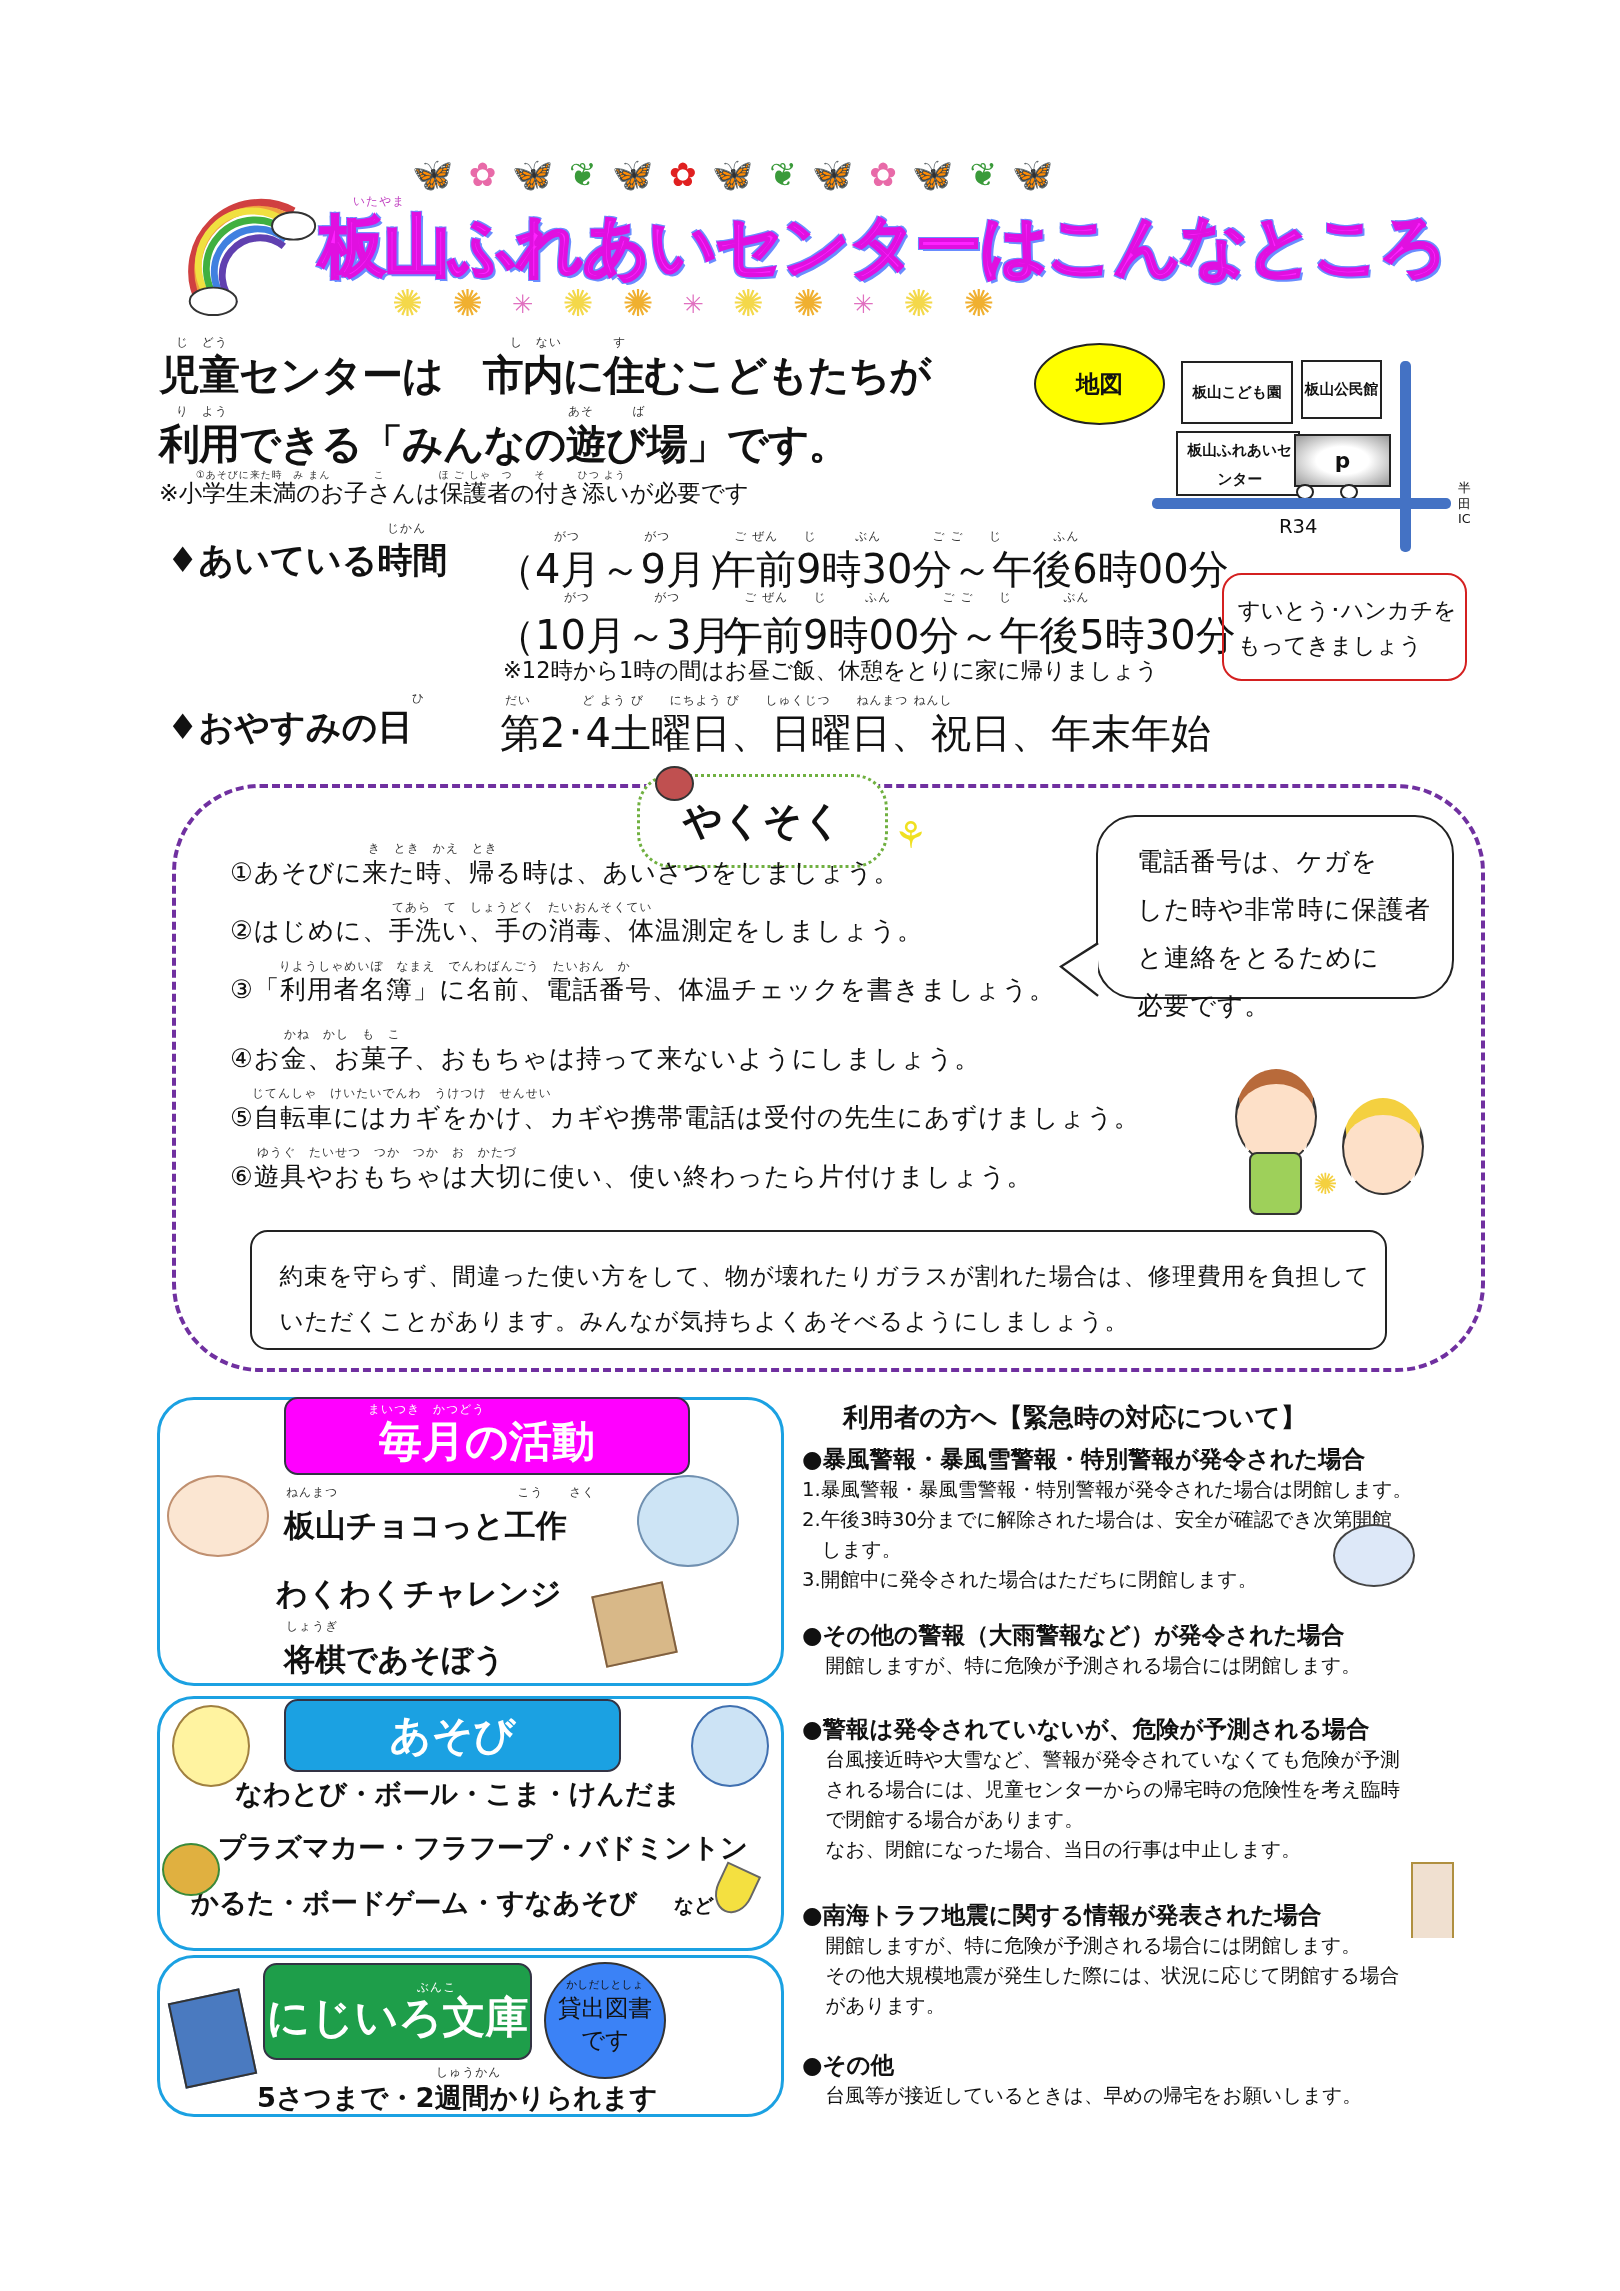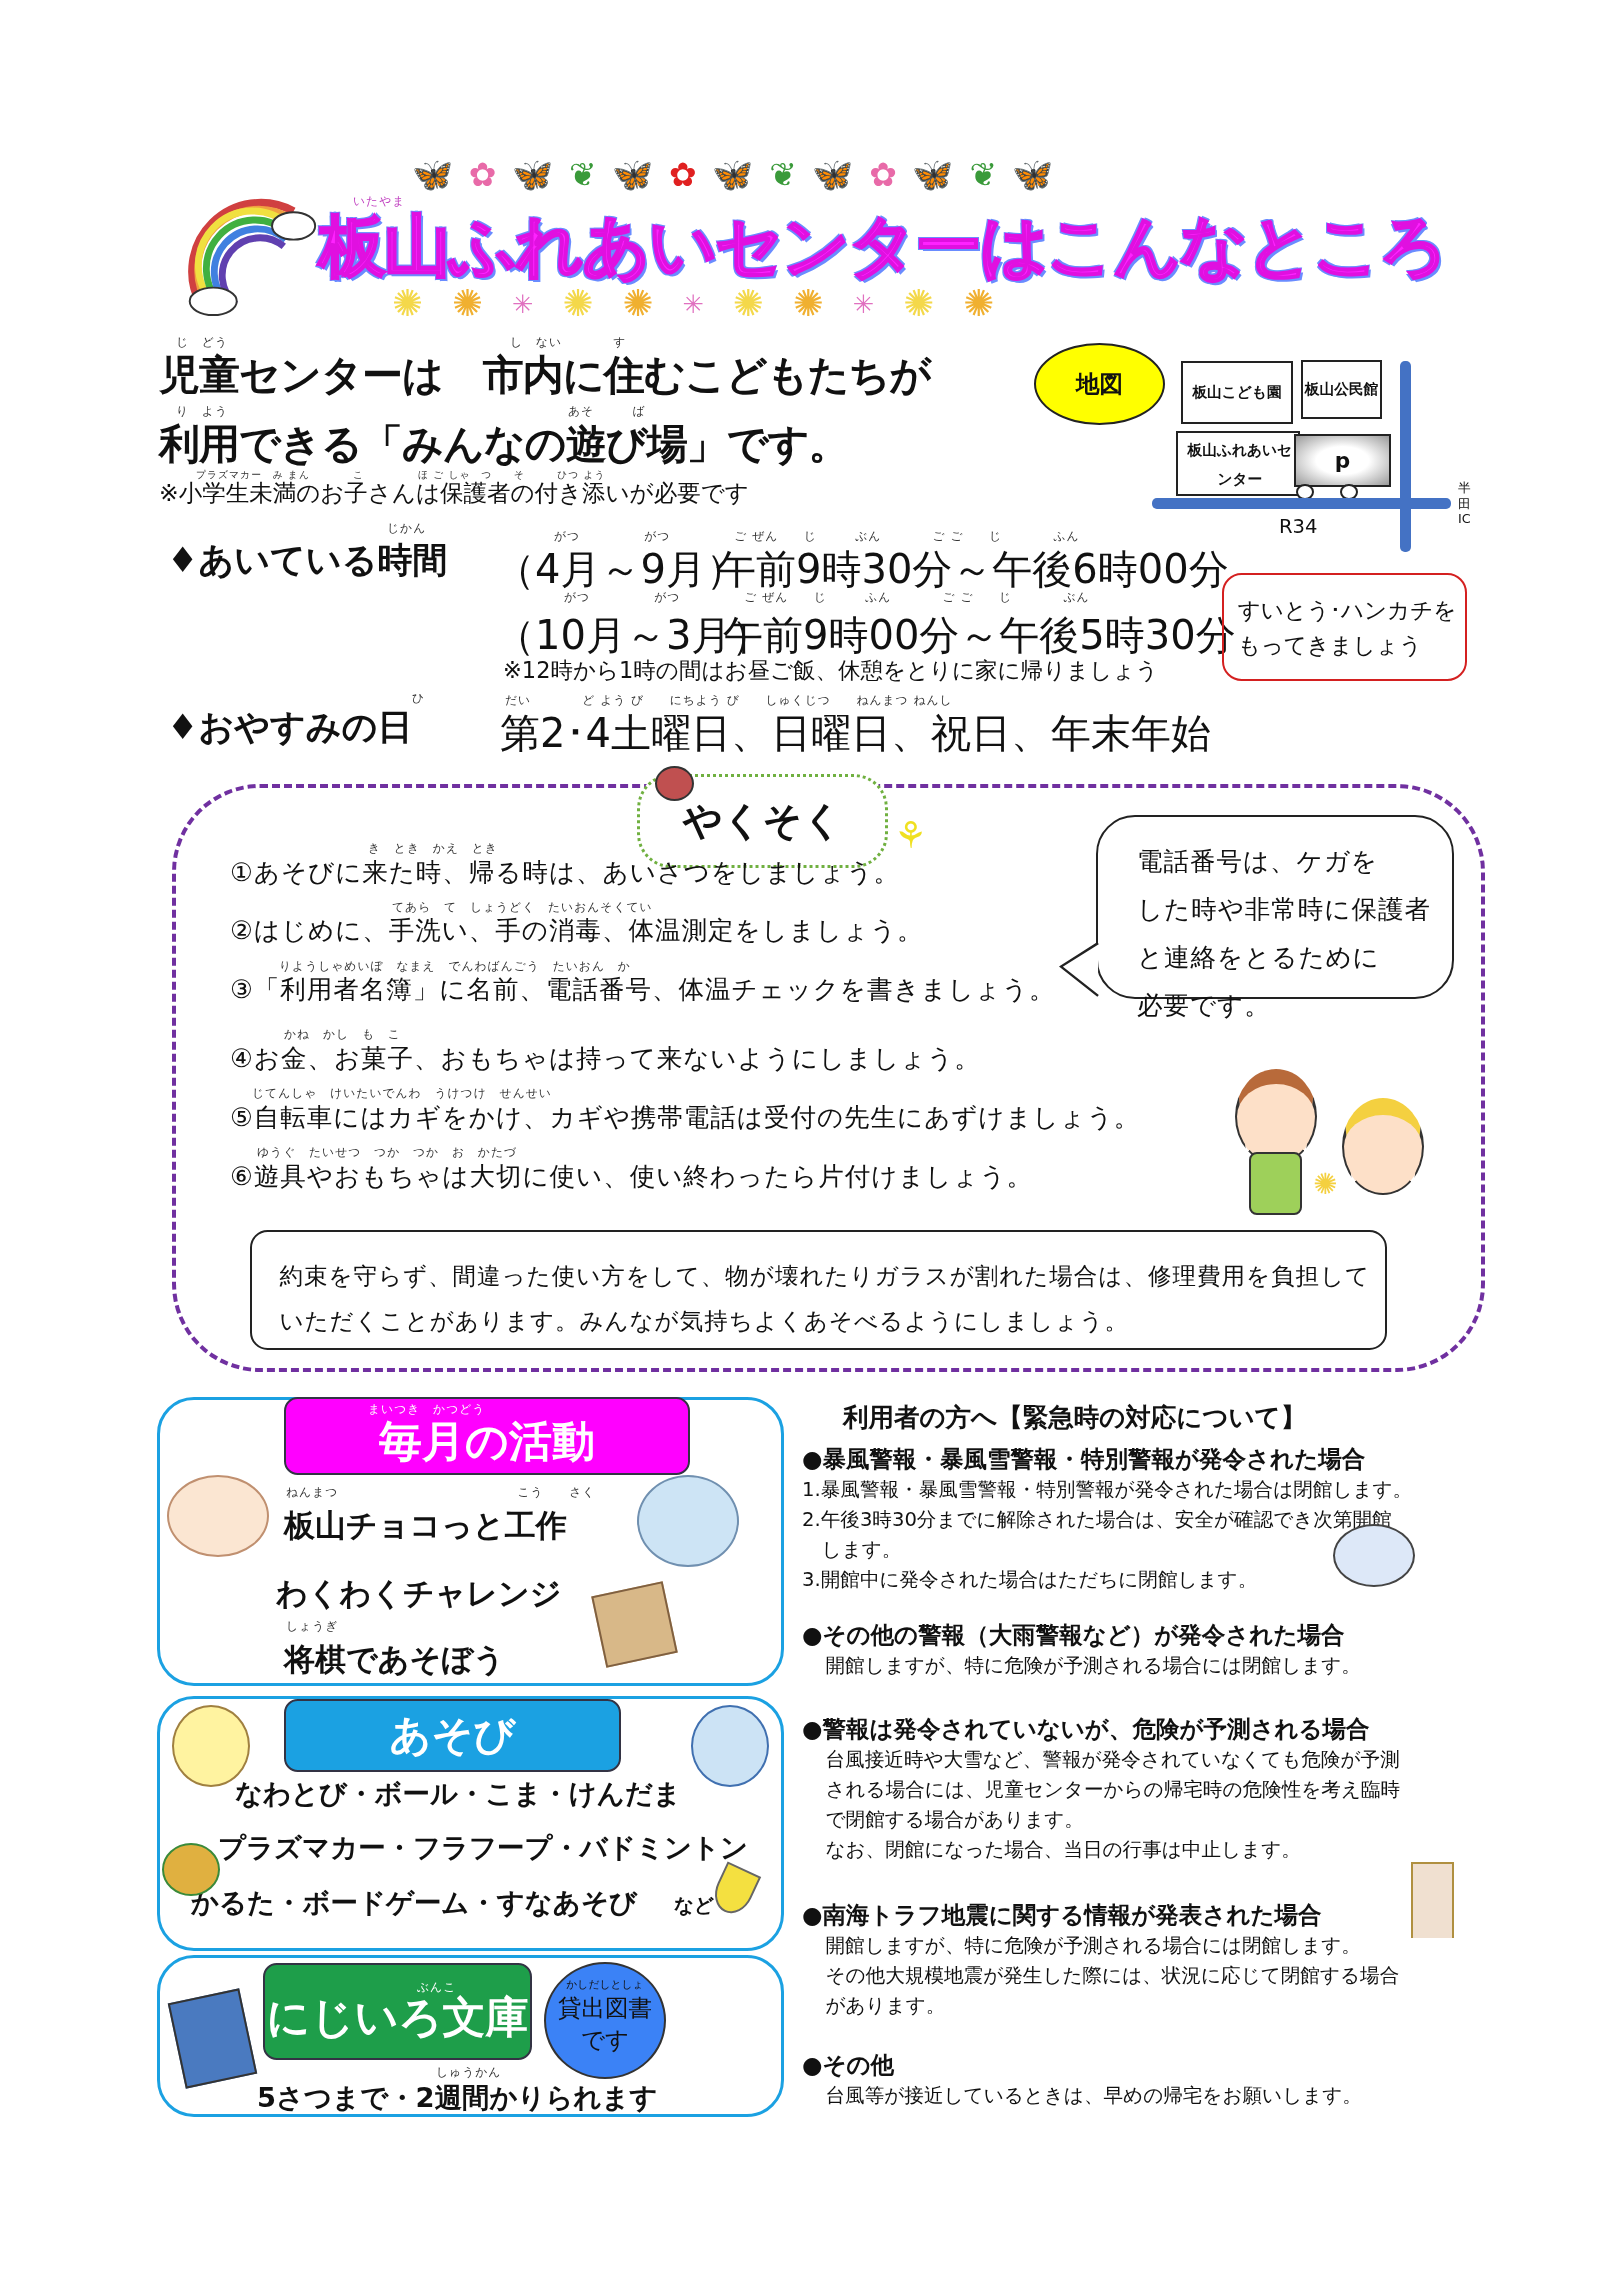--- a/index.html
+++ b/index.html
@@ -105,21 +105,21 @@
 
 <span class="ruby" style="left:353px;top:194px;color:#c040c0;">いたやま</span>
 <div class="abs title-text">板山ふれあいセンターはこんなところ</div>
 
 <span class="ruby" style="left:176px;top:335px;">じ　どう</span>
 <span class="ruby" style="left:510px;top:335px;">し　ない　　　　す</span>
 <div class="abs intro-line" style="left:159px;top:348px;">児童センターは　市内に住むこどもたちが</div>
 <span class="ruby" style="left:176px;top:404px;">り　よう</span>
 <span class="ruby" style="left:568px;top:404px;">あそ　　　ば</span>
 <div class="abs intro-line" style="left:159px;top:417px;">利用できる「みんなの遊び場」です。</div>
-<span class="ruby" style="left:196px;top:469px;font-size:9.8px;">プラズマカー　み まん　　　　こ　　　　　ほ ご しゃ　つ　　そ　　　ひつ よう</span>
+<span class="ruby" style="left:196px;top:469px;font-size:9.8px;">①あそびに来た時　み まん　　　　こ　　　　　ほ ご しゃ　つ　　そ　　　ひつ よう</span>
 <div class="abs note" style="left:159px;top:477px;">※小学生未満のお子さんは保護者の付き添いが必要です</div>
 
 <div class="abs map-oval">地図</div>
 <div class="abs map-box" style="left:1181px;top:361px;width:108px;height:59px;">板山こども園</div>
 <div class="abs map-box" style="left:1301px;top:360px;width:77px;height:55px;">板山公民館</div>
 <div class="abs map-box" style="left:1176px;top:431px;width:116px;height:61px;border-width:2.9px;font-size:14.7px;justify-content:flex-start;padding-left:3.9px;line-height:29px;text-align:center;">板山ふれあいセンター</div>
 <div class="abs map-box" style="left:1294px;top:434px;width:93px;height:49px;background:radial-gradient(#fff 40%, #999);">
   <span style="font-size:21.6px;">p</span>
 </div>
 <div class="abs" style="left:1296px;top:484px;width:13.7px;height:11.8px;border:2px solid #222;border-radius:50%;background:#fff;"></div>

